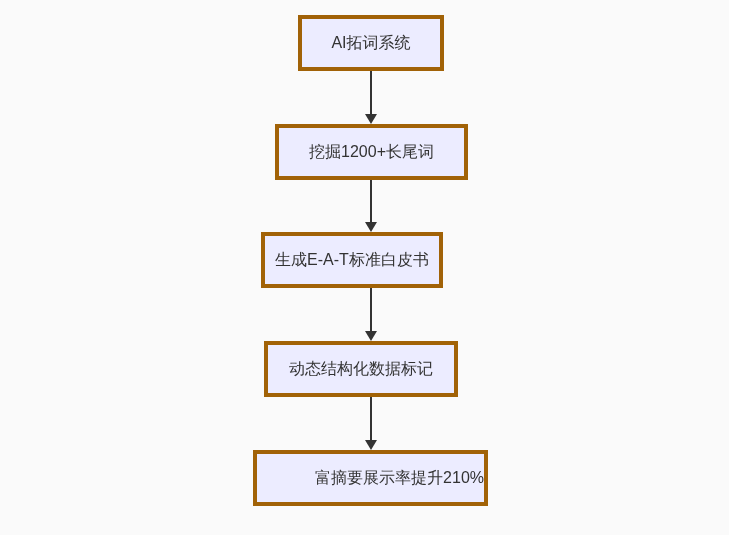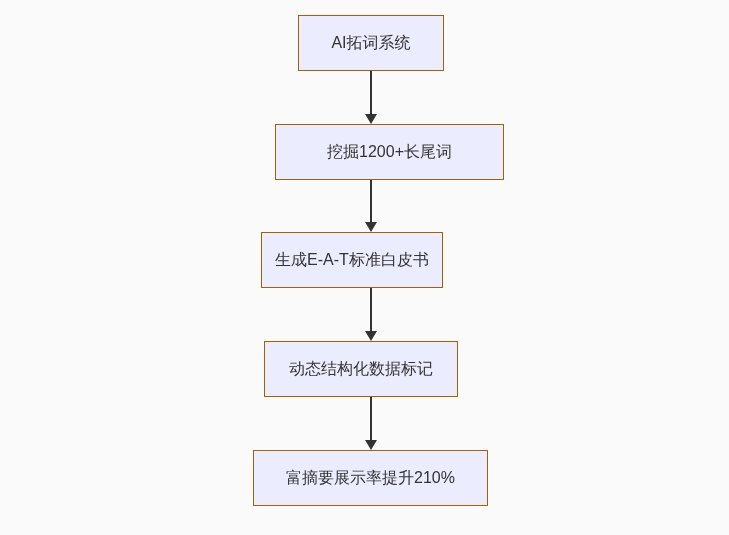--- a/index.html
+++ b/index.html
@@ -15,34 +15,34 @@
   }
   .canvas {
     position: relative;
     width: 729px;
     height: 535px;
   }
   .flow-node {
     position: absolute;
     box-sizing: border-box;
     background: #ECECFF;
-    border: 1px solid #a16207;
+    border: 4px solid #a16207;
     color: #333333;
     font-size: 16px;
     display: flex;
     align-items: center;
     justify-content: center;
     text-align: center;
     height: 56px;
   }
   .node-0 { left: 298px; top: 15px;  width: 146px; }
-  .node-1 { left: 275px; top: 124px; width: 229px; }
+  .node-1 { left: 275px; top: 124px; width: 193px; }
   .node-2 { left: 261px; top: 232px; width: 182px; }
   .node-3 { left: 264px; top: 341px; width: 194px; }
-  .node-4 { left: 253px; top: 450px; width: 235px; }
+  .node-4 { left: 253px; top: 450px; width: 235px; justify-content: flex-end; }
 
   .flow-arrow {
     position: absolute;
     left: 364px;          
     width: 14px;
     display: flex;
     flex-direction: column;
     align-items: center;
   }
   .arrow-0 { top: 71px;  height: 53px; }

